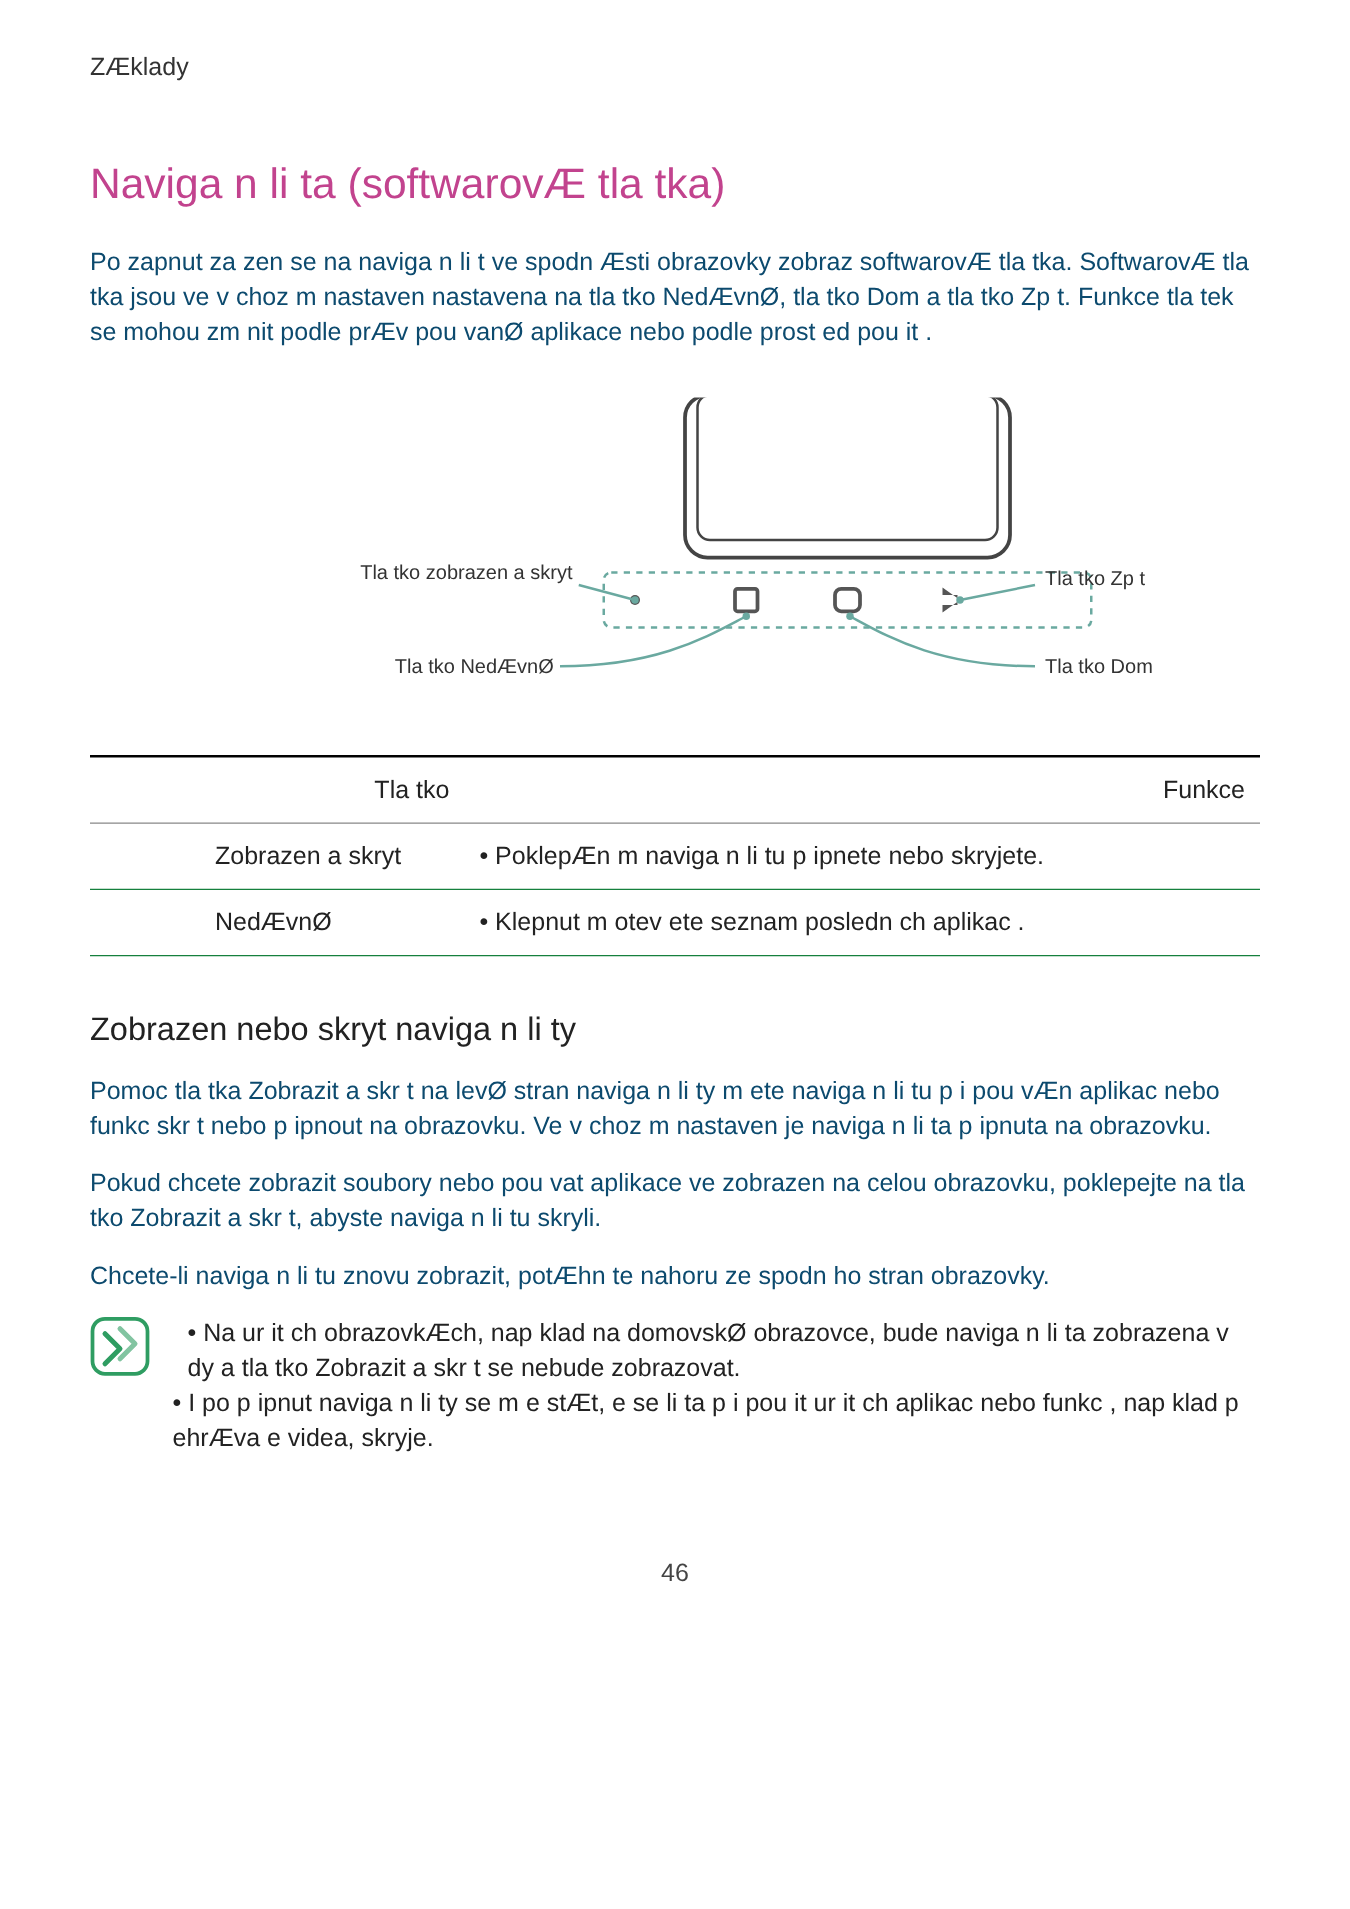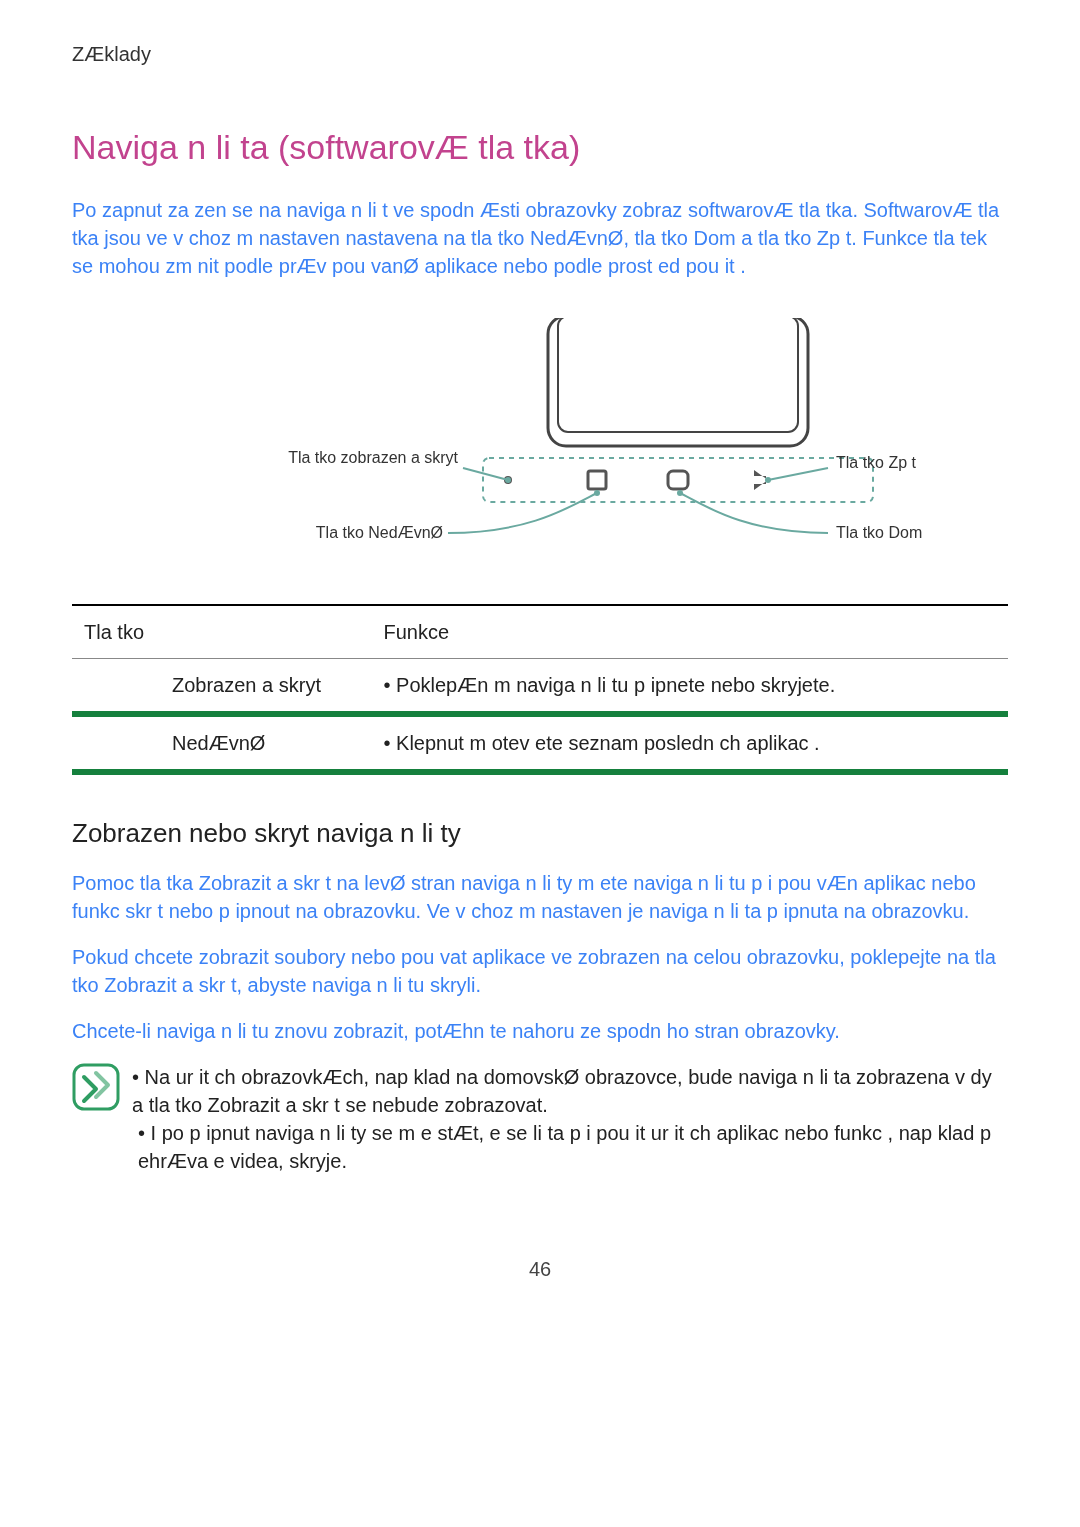--- a/index.html
+++ b/index.html
@@ -18,59 +18,59 @@
     margin-bottom: 56px;
   }
   h1.title {
     font-size: 34px;
     font-weight: 400;
     color: #c2438e;
     margin-bottom: 24px;
   }
   p.body {
     font-size: 20px;
-    color: #3b82f6;
+    color: #0c4a6e;
     margin-bottom: 18px;
   }
   .diagram-wrap {
     width: 100%;
     display: flex;
     justify-content: flex-end;
     margin: 28px 0 36px 0;
   }
   table.func {
     width: 100%;
     border-collapse: collapse;
     margin-bottom: 40px;
     font-size: 20px;
   }
   table.func th {
-    text-align: left;
+    text-align: right;
     font-weight: 400;
     padding: 12px 12px;
     border-top: 2px solid #000;
     border-bottom: 1px solid #888;
   }
   table.func td {
     padding: 12px 12px;
-    border-bottom: 6px solid #15803d;
+    border-bottom: 1px solid #15803d;
     vertical-align: top;
   }
   table.func td.btncell {
     padding-left: 100px;
   }
   h2.sub {
     font-size: 26px;
     font-weight: 400;
     color: #222;
     margin-bottom: 18px;
   }
   .note-row {
     display: flex;
-    gap: 12px;
+    gap: 30px;
     margin-top: 10px;
   }
   .note-icon {
     flex: 0 0 48px;
     height: 48px;
   }
   .note-text {
     flex: 1;
     font-size: 20px;
   }

